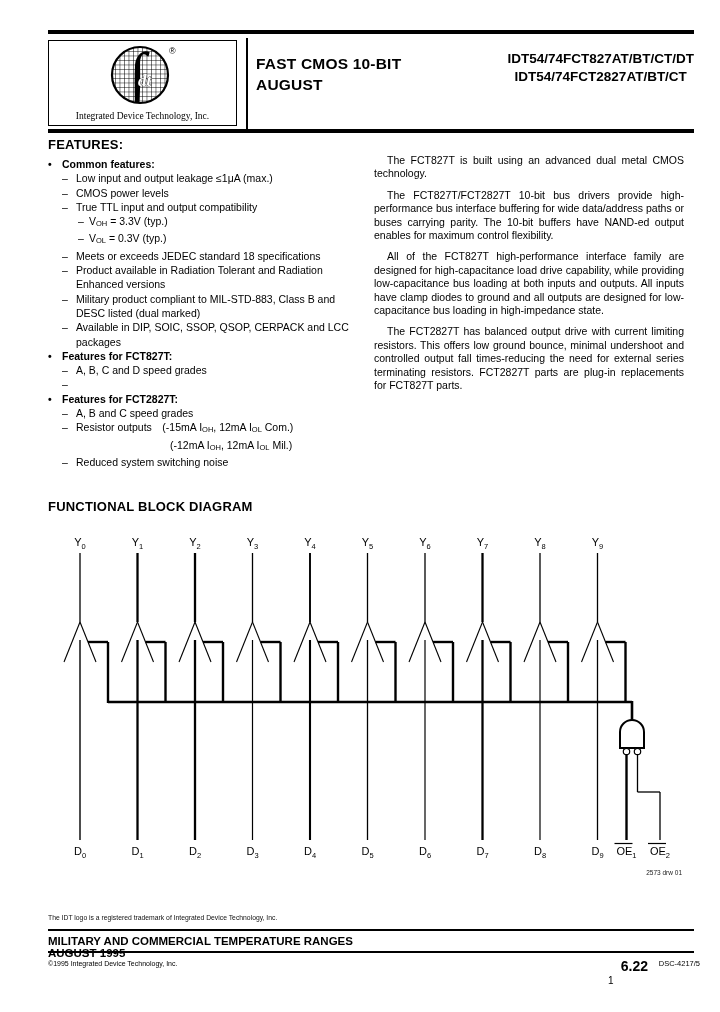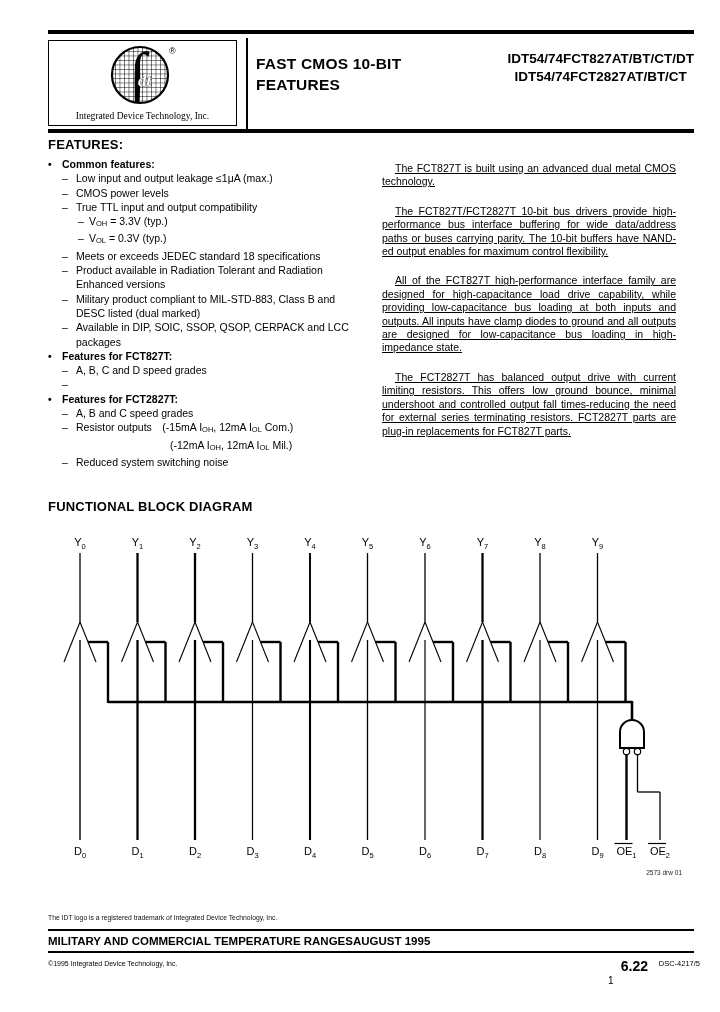--- a/index.html
+++ b/index.html
@@ -25,29 +25,29 @@
   .fi.bullet{font-weight:bold;}
   .fi.bullet .mk{width:14px;}
   .fi.dash{padding-left:14px;}
   .fi.dash .mk{width:14px;}
   .fi.dash2{padding-left:30px;}
   .fi.dash2 .mk{width:11px;}
   .fi.cont{padding-left:122px;}
   sub{font-size:7.5px;vertical-align:-1px;}
   .description{position:absolute;left:366px;top:146px;width:326px;}
   .desc-body{margin-top:5px;font-size:10.5px;line-height:13.4px;text-align:justify;}
-  .desc-body p{margin:16px;text-indent:13px;text-decoration:underline;}
+  .desc-body p{margin:8px;text-indent:13px;}
   
   .fbd-head{position:absolute;left:48px;top:499px;font-size:13px;font-weight:bold;letter-spacing:.2px;}
   .fbd-svg{position:absolute;left:34px;top:524px;}
   
   .trademark{position:absolute;left:48px;top:914px;font-size:6.8px;color:#111;}
   .rule-f1{left:48px;width:646px;top:929px;height:1.5px;}
-  .foot-row{position:absolute;left:48px;top:935px;width:646px;display:flex;
-            font-size:11.5px;font-weight:bold;}
+  .foot-row{position:absolute;left:48px;top:935px;width:646px;display:flex;justify-content:space-between;
+            font-size:11.5px;font-weight:bold;flex-direction:column;}
   .rule-f2{left:48px;width:646px;top:951px;height:2.2px;}
   .copyright{position:absolute;left:48px;top:960px;font-size:7px;}
   .section-page{position:absolute;left:48px;top:958px;width:600px;text-align:right;font-size:14px;font-weight:bold;}
   .doc-number{position:absolute;right:20px;top:959px;font-size:7.5px;font-weight:normal;}
   .page-number{position:absolute;left:608px;top:975px;font-size:10px;}
 </style>
 </head>
 <body>
 
 <div class="page">
@@ -71,21 +71,21 @@
       <text x="32" y="44" font-family="'Liberation Serif','DejaVu Serif',serif" font-size="17" font-style="italic" font-weight="bold" fill="#fff" stroke="#000" stroke-width="0.6" paint-order="stroke">dt</text>
       <text x="63" y="12" font-size="9" fill="#000">®</text>
     </svg>
     <div class="logo-company">Integrated Device Technology, Inc.</div>
   </div>
 
   <div class="head-divider"></div>
 
   <div class="doc-title">
     <div>FAST CMOS 10-BIT</div>
-    <div>FEATURES</div>
+    <div>AUGUST</div>
   </div>
 
   <div class="part-numbers">
     <div>IDT54/74FCT827AT/BT/CT/DT</div>
     <div>IDT54/74FCT2827AT/BT/CT</div>
   </div>
 
   <div class="rule headbar"></div>
 
   <div class="features">

